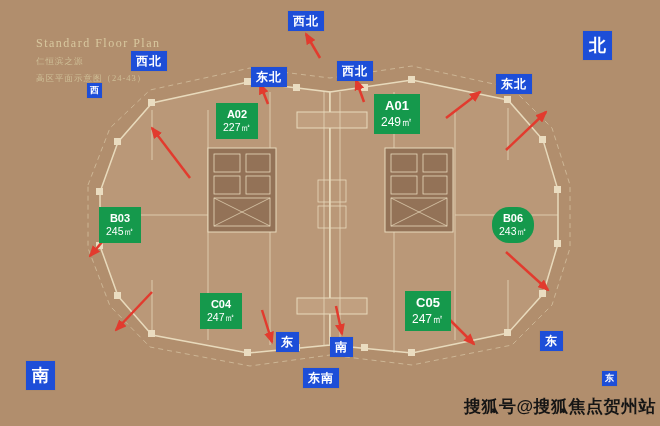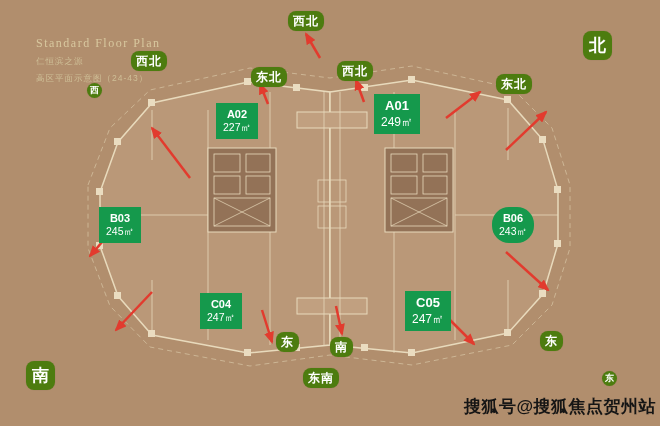--- a/index.html
+++ b/index.html
@@ -9,25 +9,25 @@
     background:#b18e6d;
     overflow:hidden;
     font-family:"Liberation Sans", sans-serif;
   }
   svg.layer{position:absolute;left:0;top:0;}
   .title-block{position:absolute;left:36px;top:36px;color:#d8c89f;}
   .title-en{
     font-family:"Liberation Serif", serif;
     font-size:12px;letter-spacing:1.5px;color:#d8c89f;
   }
-  .title-cn{font-size:8.5px;margin-top:5px;color:#cfbf97;letter-spacing:1px;}
+  .title-cn{font-size:8.5px;margin-top:5px;color:#cfbf97;letter-spacing:1px;font-family:Liberation Serif, serif;}
   .badge-red{
-    position:absolute;background:#4d7c0f;color:#ffffff;
+    position:absolute;background:#1d4ed8;color:#ffffff;
     display:flex;align-items:center;justify-content:center;
-    font-weight:bold;line-height:1;box-shadow:0 0 0 0.5px rgba(0,0,0,0.05);border-radius:8px;
+    font-weight:bold;line-height:1;box-shadow:0 0 0 0.5px rgba(0,0,0,0.05);
   }
   .badge-red.md{font-size:12px;padding:4px 5px;letter-spacing:1px;}
   .badge-red.lg{font-size:17px;padding:6px 6px;letter-spacing:0;}
   .badge-red.sm{font-size:9px;padding:3px 3px;}
   .badge-green{
     position:absolute;background:#15994c;color:#ffffff;
     text-align:center;line-height:1.3;padding:4px 7px;
   }
   .badge-green .code{font-weight:bold;}
   .badge-green.md .code{font-size:11px;text-align:center;}

